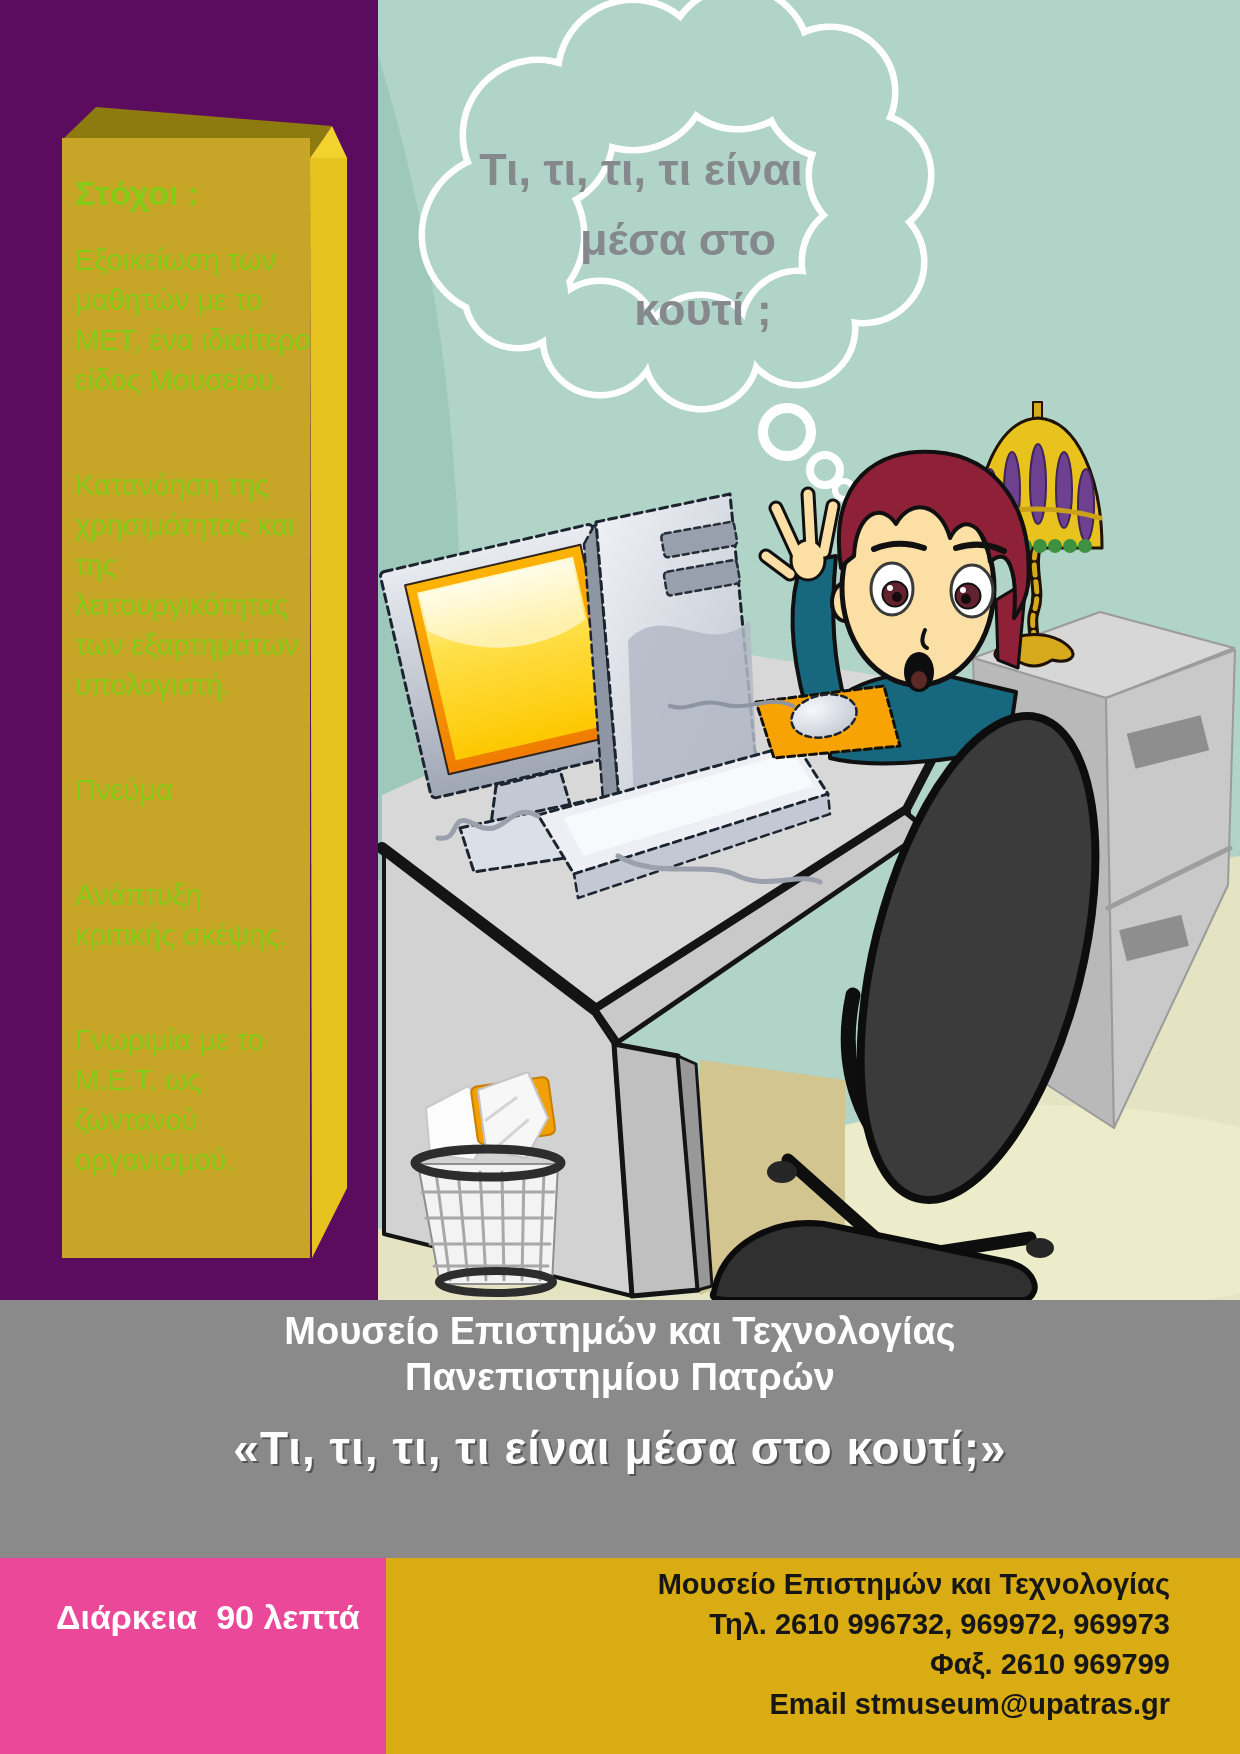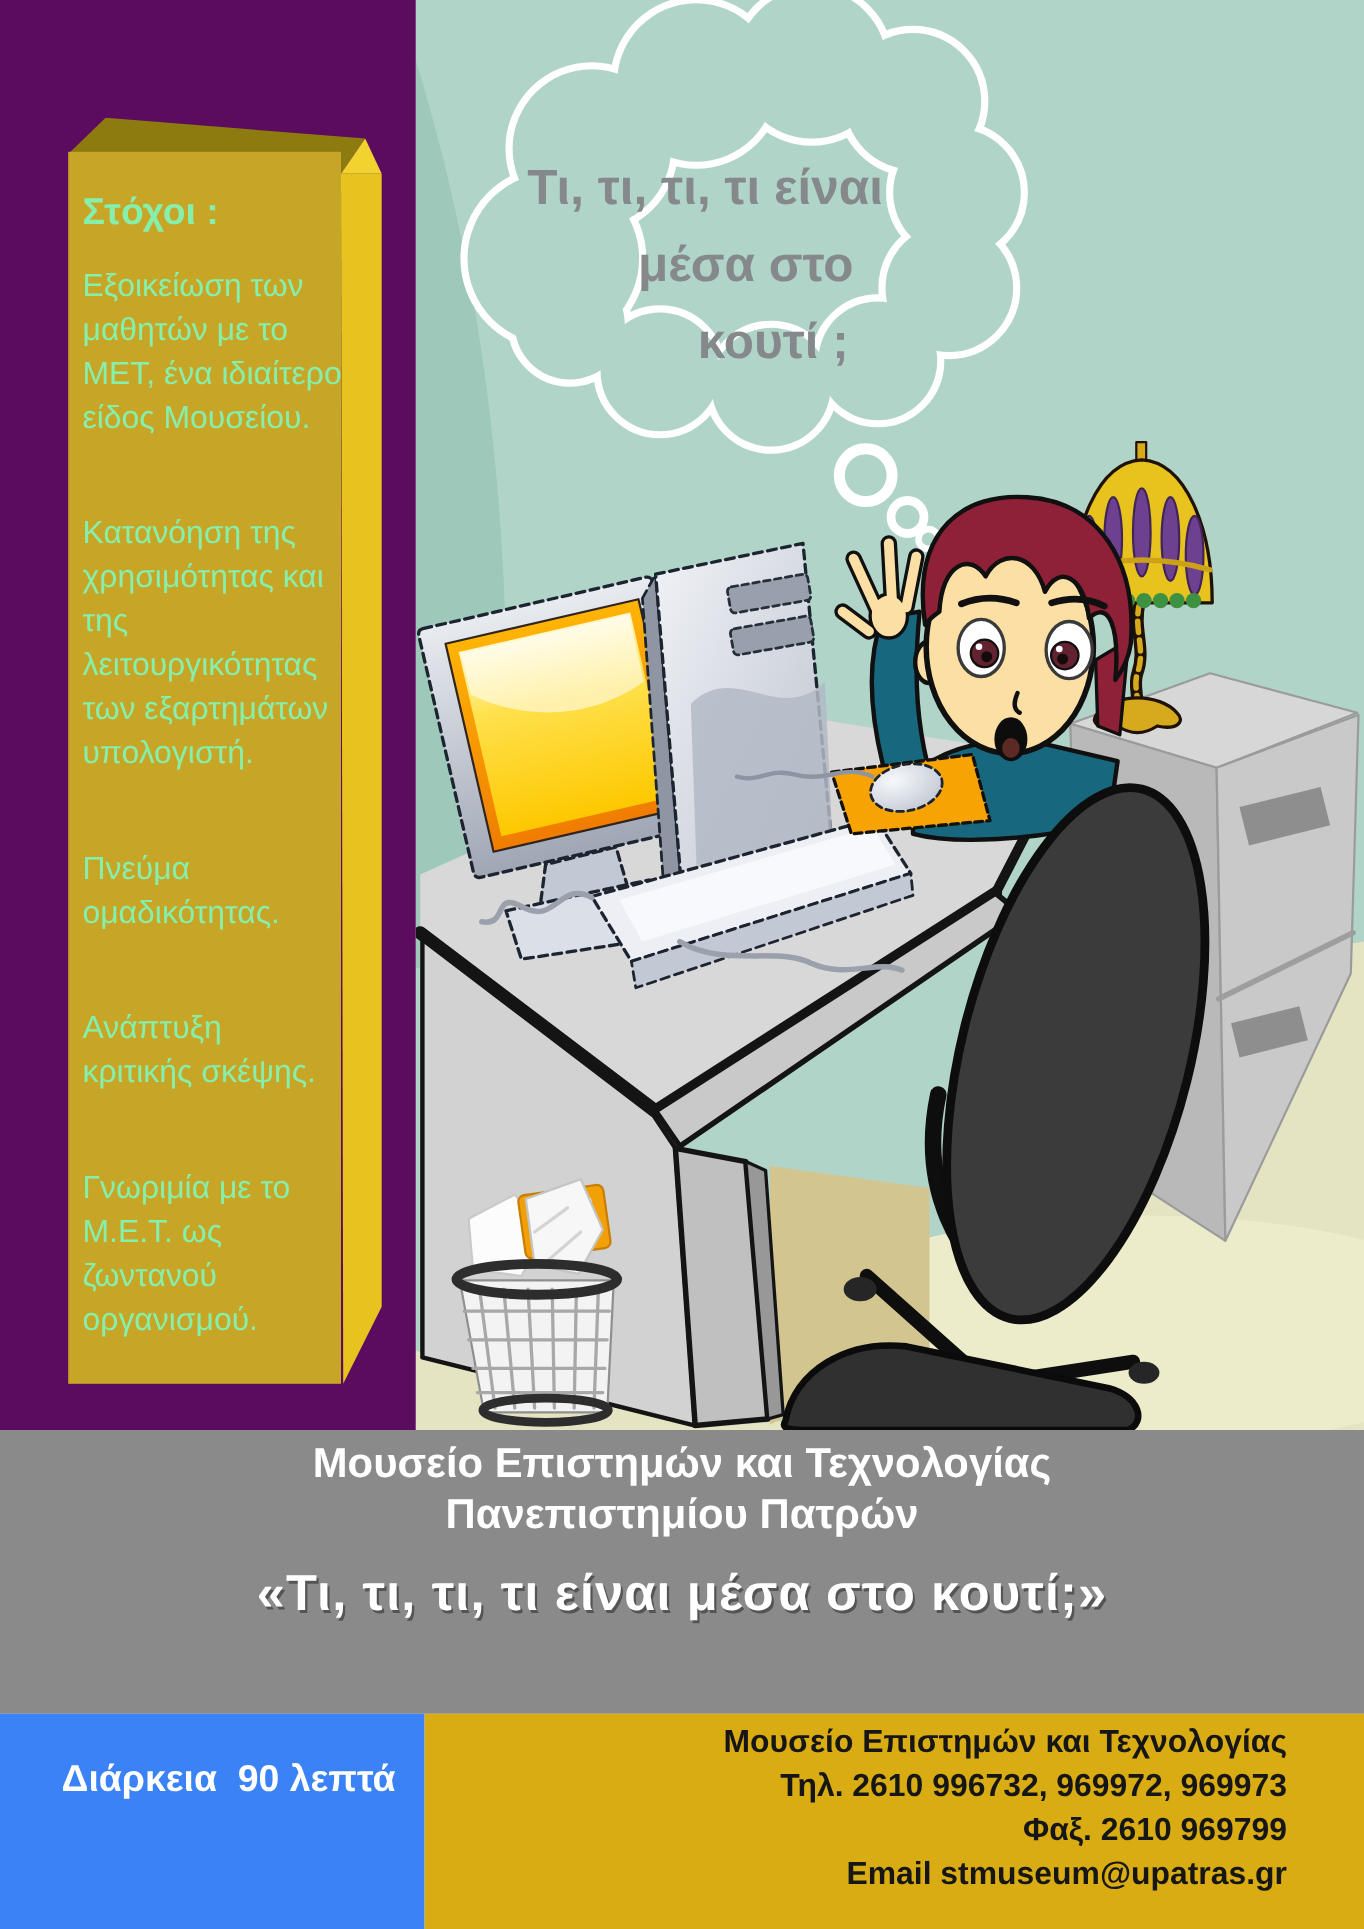--- a/index.html
+++ b/index.html
@@ -3,39 +3,39 @@
 <meta charset="utf-8">
 <style>
   html,body{margin:0;padding:0;background:#ffffff;}
   body{width:1240px;height:1754px;position:relative;overflow:hidden;
        font-family:"Liberation Sans","DejaVu Sans",sans-serif;}
   .abs{position:absolute;}
 
   
   .sidebar{left:0;top:0;width:378px;height:1303px;background:#5c0c5e;}
   .boxfx{position:absolute;left:0;top:0;}
-  .goal-text{position:absolute;left:75px;top:172px;width:238px;color:#86efac;}
+  .goal-text{position:absolute;left:75px;top:172px;width:238px;color:#84cc16;}
   .goal-heading{font-size:34px;font-weight:bold;line-height:42px;margin:0 0 26px 0;}
   .goal{margin:0 0 65px 0;}
   .goal div{font-size:29px;line-height:40px;font-weight:400;}
 
   
   .scene{left:378px;top:0;width:862px;height:1300px;}
 
   
   .band{left:0;top:1300px;width:1240px;height:258px;background:#8a8a8a;color:#ffffff;
         text-align:center;}
   .band-line1{padding-top:8px;font-size:38px;line-height:46px;font-weight:600;}
   .band-line2{margin-top:0;font-size:38px;line-height:46px;font-weight:600;}
   .band-sub{margin-top:22px;font-size:29px;line-height:34px;font-weight:400;}
   .band-slogan{margin-top:23px;font-size:46px;line-height:50px;font-weight:bold;
                text-shadow:2px 2px 0 rgba(55,55,55,0.65);letter-spacing:1px;}
 
   
-  .bottom-purple{left:0;top:1558px;width:386px;height:196px;background:#3b82f6;}
+  .bottom-purple{left:0;top:1558px;width:386px;height:196px;background:#ec4899;}
   .duration{position:absolute;left:56px;top:40px;color:#ffffff;font-size:34px;
             font-weight:600;white-space:pre;}
   .bottom-gold{left:386px;top:1558px;width:854px;height:196px;background:#d8ac12;}
   .contact{position:absolute;right:70px;top:6px;text-align:right;color:#161616;
            font-weight:bold;font-size:29px;line-height:40px;}
 </style>
 </head>
 <body>
 
 <div class="abs sidebar">
@@ -56,21 +56,20 @@
     <div class="goal">
       <div>Κατανόηση  της</div>
       <div>χρησιμότητας και</div>
       <div>της</div>
       <div>λειτουργικότητας</div>
       <div>των εξαρτημάτων</div>
       <div>υπολογιστή.</div>
     </div>
     <div class="goal">
       <div>Πνεύμα</div>
-      <div>ομαδικότητας.</div>
     </div>
     <div class="goal">
       <div>Ανάπτυξη</div>
       <div>κριτικής σκέψης.</div>
     </div>
     <div class="goal">
       <div>Γνωριμία με το</div>
       <div>Μ.Ε.Τ. ως</div>
       <div>ζωντανού</div>
       <div>οργανισμού.</div>

